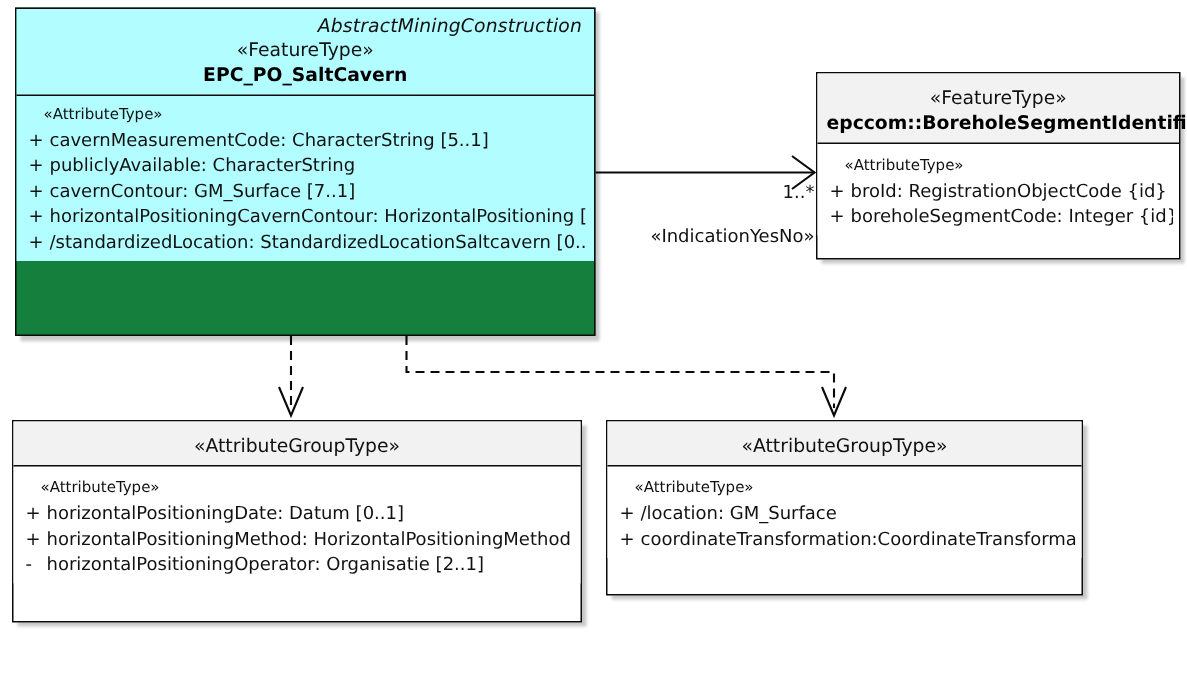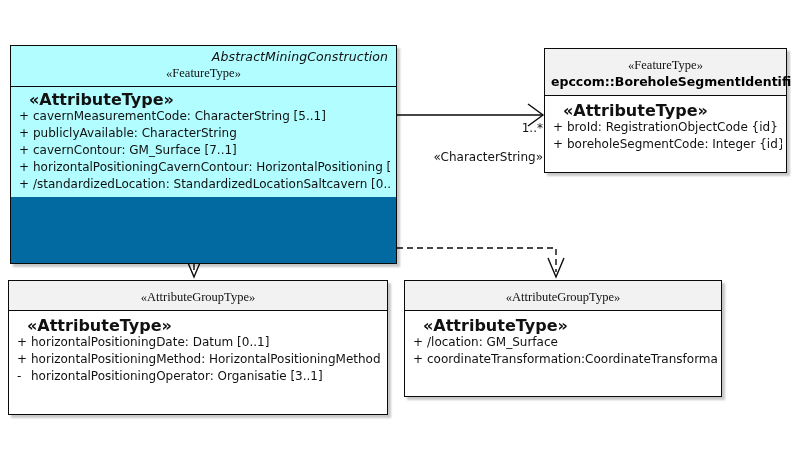--- a/index.html
+++ b/index.html
@@ -19,21 +19,21 @@
   }
 
   
   .uml-box {
     position: absolute;
     box-sizing: border-box;
     border: 1.6px solid #0a0a0a;
     background: #ffffff;
     box-shadow: 3px 3px 2px rgba(0,0,0,0.22);
   }
-  .uml-box.cyan { background: #0369a1; margin-top: 40px; }
+  .uml-box.cyan { background: #15803d; }
   .uml-box.grey .uml-header { background: #f2f2f2; }
   .uml-box.grey .uml-body { background: #ffffff; }
 
   .uml-header {
     position: relative;
     border-bottom: 1.6px solid #0a0a0a;
     padding: 3px 6px 5px 6px;
     text-align: center;
   }
   .uml-box.cyan .uml-header { background: #b2fdff; }
@@ -47,42 +47,40 @@
     line-height: 15px;
     padding-right: 2px;
     letter-spacing: 0.1px;
   }
   .stereotype {
     display: block;
     font-size: 12.5px;
     color: #111;
     line-height: 16px;
     margin-top: 1px;
-    font-family: Liberation Serif, serif;
   }
   .class-name {
     display: block;
     font-size: 12.5px;
     font-weight: bold;
     color: #000;
     line-height: 16px;
     margin-top: 1px;
   }
 
   .uml-body {
     padding: 4px 4px 4px 4px;
   }
   .uml-box.cyan .uml-body { background: #b2fdff; }
 
   .group-label {
-    font-size: 16px;
+    font-size: 10px;
     color: #111;
     line-height: 17px;
     padding-left: 14px;
-    font-weight: bold;
   }
   .attr-row {
     display: flex;
     font-size: 12px;
     color: #111;
     line-height: 17px;
     white-space: nowrap;
   }
   .attr-vis {
     width: 18px;
@@ -127,20 +125,21 @@
     <polyline points="186,258 194,277 202,258" fill="none" stroke="#0a0a0a" stroke-width="1.4"></polyline>
 
     <polyline points="271,224 271,248 556,248 556,272" fill="none" stroke="#0a0a0a" stroke-width="1.4" stroke-dasharray="6,4"></polyline>
     <polyline points="548,258 556,277 564,258" fill="none" stroke="#0a0a0a" stroke-width="1.4"></polyline>
   </svg>
 
   <div class="uml-box cyan" style="left:10px; top:5px; width:387px; height:219px;">
     <div class="uml-header">
       <span class="pkg-label">AbstractMiningConstruction</span>
       <span class="stereotype">«FeatureType»</span>
+      <span class="class-name">EPC_PO_SaltCavern</span>
     </div>
     <div class="uml-body">
       <div class="group-label">«AttributeType»</div>
       <div class="attr-row">
         <span class="attr-vis">+</span>
         <span class="attr-text">cavernMeasurementCode: CharacterString [5..1]</span>
       </div>
       <div class="attr-row">
         <span class="attr-vis">+</span>
         <span class="attr-text">publiclyAvailable: CharacterString</span>
@@ -172,39 +171,39 @@
         <span class="attr-text">broId: RegistrationObjectCode {id}</span>
       </div>
       <div class="attr-row">
         <span class="attr-vis">+</span>
         <span class="attr-text">boreholeSegmentCode: Integer {id}</span>
       </div>
     </div>
   </div>
 
   <div class="assoc-label" style="left:393px; top:121px; width:150px;">1..*</div>
-  <div class="assoc-label" style="left:333px; top:150px; width:210px;">«CharacterString»</div>
+  <div class="assoc-label" style="left:333px; top:150px; width:210px;">«IndicationYesNo»</div>
 
   <div class="uml-box grey" style="left:8px; top:280px; width:380px; height:135px;">
     <div class="uml-header" style="padding-top:7px;">
       <span class="stereotype">«AttributeGroupType»</span>
     </div>
     <div class="uml-body" style="padding-top:6px;">
       <div class="group-label">«AttributeType»</div>
       <div class="attr-row">
         <span class="attr-vis">+</span>
         <span class="attr-text">horizontalPositioningDate: Datum [0..1]</span>
       </div>
       <div class="attr-row">
         <span class="attr-vis">+</span>
         <span class="attr-text">horizontalPositioningMethod: HorizontalPositioningMethod [0.1]</span>
       </div>
       <div class="attr-row">
         <span class="attr-vis">-</span>
-        <span class="attr-text">horizontalPositioningOperator: Organisatie [3..1]</span>
+        <span class="attr-text">horizontalPositioningOperator: Organisatie [2..1]</span>
       </div>
     </div>
   </div>
 
   <div class="uml-box grey" style="left:404px; top:280px; width:318px; height:117px;">
     <div class="uml-header" style="padding-top:7px;">
       <span class="stereotype">«AttributeGroupType»</span>
     </div>
     <div class="uml-body" style="padding-top:6px;">
       <div class="group-label">«AttributeType»</div>

